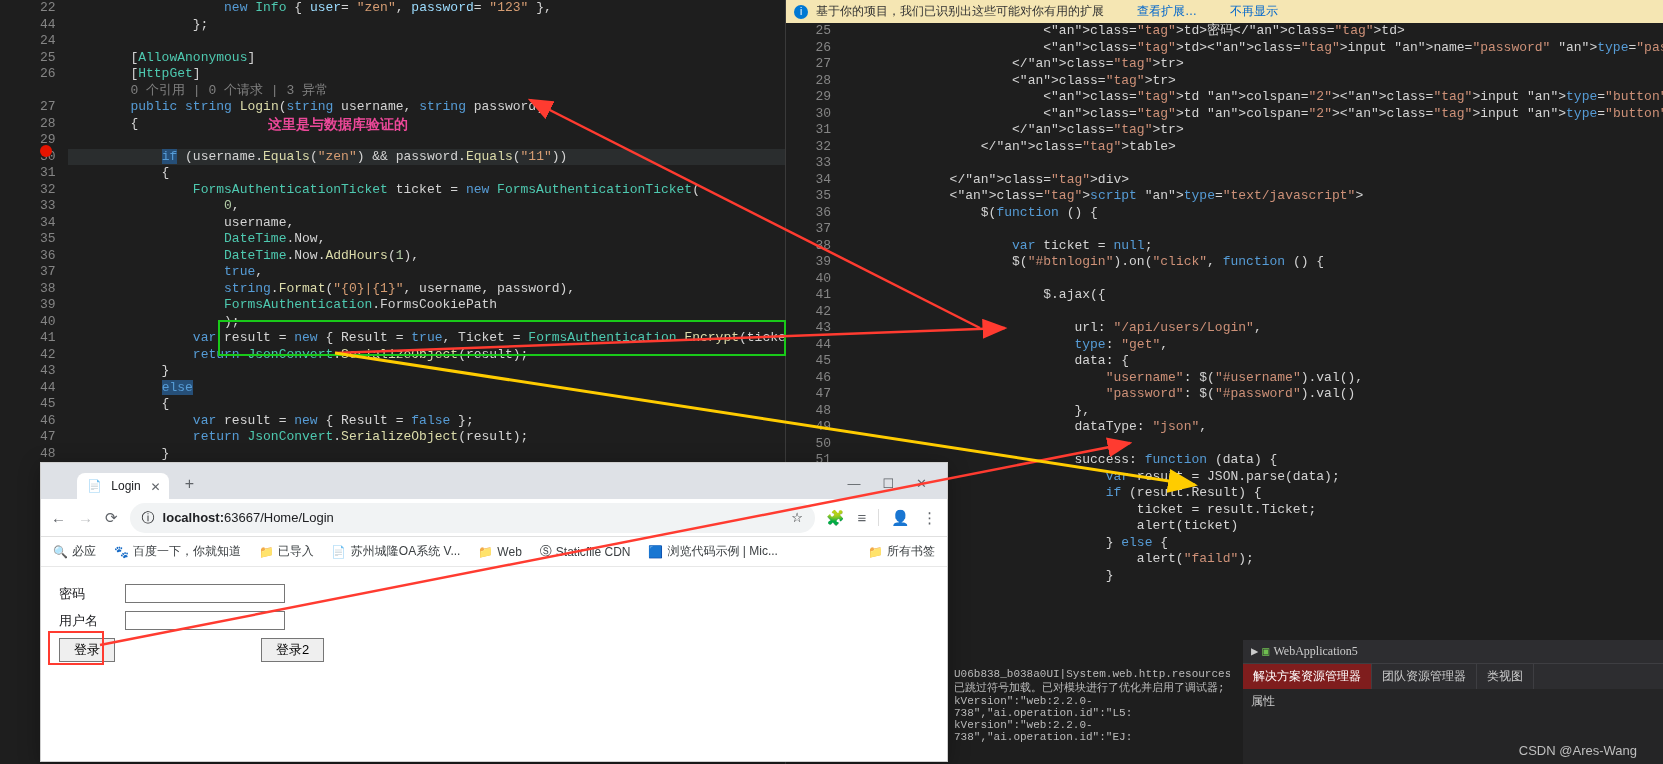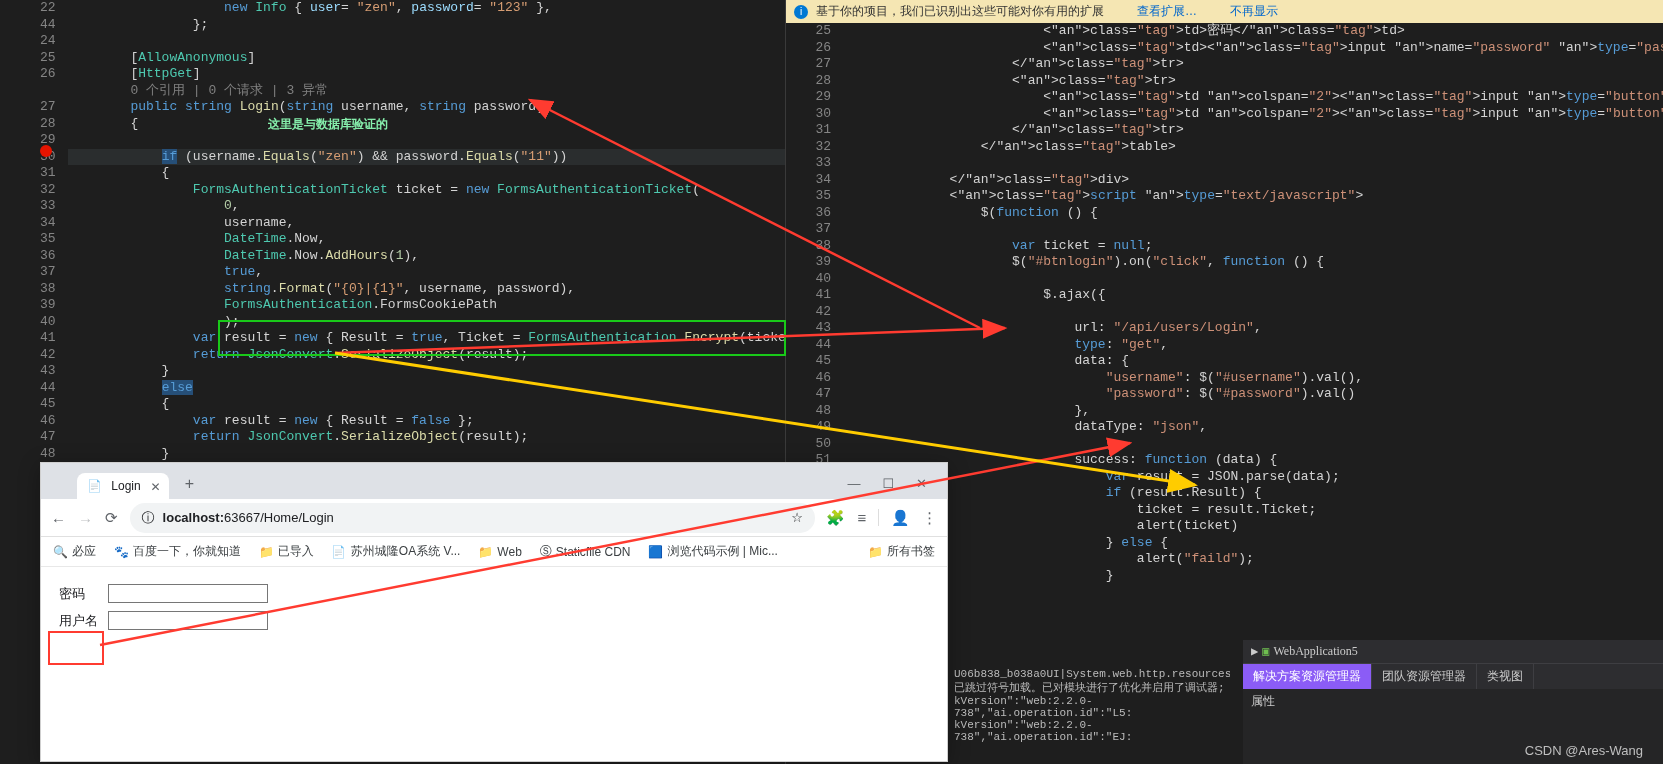--- a/index.html
+++ b/index.html
@@ -14,57 +14,57 @@
   .cl .ty { color:#4ec9b0; }
   .cl .str { color:#d69d73; }
   .cl .num { color:#b5cea8; }
   .cl .fn { color:#dcdcaa; }
   .cl .attr { color:#9cdcfe; }
   .cl .op { color:#d4d4d4; }
   .cl .grey { color:#808080; }
   .cl .sel { background:#264f78; }
   .bp { position:absolute; left:40px; width:12px; height:12px; background:#e51400; border-radius:50%; }
   .current-line { background:#2a2d2e; }
-  .annot { position:absolute; color:#86efac; font-family:"Microsoft YaHei",sans-serif; font-size:12px; font-weight:bold;}
+  .annot { position:absolute; color:#ec4899; font-family:"Microsoft YaHei",sans-serif; font-size:14px; font-weight:bold;}
   .green-box { position:absolute; border:2px solid #19c919; }
   .red-box { position:absolute; border:2px solid #ff3b30; }
   svg.lines { position:absolute; left:0; top:0; width:1663px; height:764px; pointer-events:none; z-index:50;}
   
   .banner { background:#f5e6b3; color:#333; font-family:"Microsoft YaHei",sans-serif; font-size:12px; padding:3px 8px; display:flex; align-items:center; gap:8px;}
   .banner a { color:#0066cc; text-decoration:none; margin-left:25px;}
   .banner .info-ico { width:14px;height:14px;border-radius:50%;background:#0078d4;color:#fff;display:inline-flex;align-items:center;justify-content:center;font-size:10px;}
   .rgutter { width:55px; float:left; text-align:right; padding-right:10px; color:#858585;}
   .rcode { margin-left:70px; }
   .rcode .cl, .rgutter .ln { height:16.5px; line-height:16.5px; white-space:pre;} .av{color:#ce9178;}
   .output-pane { position:absolute; left:950px; bottom:0; width:280px; height:100px; background:#1e1e1e; color:#bbb; font-size:11px; padding:4px; overflow:hidden;}
   .sol-exp { position:absolute; right:0; top:640px; width:420px; height:124px; background:#252526; color:#ccc; font-size:12px; }
   .sol-hdr { background:#2d2d30; padding:4px 8px; display:flex; gap:4px; align-items:center;}
   .sol-tabs { display:flex; background:#2d2d30; border-top:1px solid #3e3e42;}
   .sol-tab { padding:4px 10px; font-family:"Microsoft YaHei",sans-serif; border-right:1px solid #3e3e42; cursor:pointer;}
-  .sol-tab.active { background:#8b5cf6; color:#fff;}
+  .sol-tab.active { background:#7f1d1d; color:#fff;}
   .sol-prop { padding:4px 8px; font-family:"Microsoft YaHei",sans-serif;}
   
   .browser { position:absolute; left:40px; top:462px; width:908px; height:300px; background:#fff; border:1px solid #cfcfcf; box-shadow:0 4px 20px rgba(0,0,0,0.3); font-family:"Microsoft YaHei",Arial,sans-serif; color:#202124;}
   .titlebar { height:36px; background:#dee1e6; display:flex; align-items:flex-end; padding:0 6px;}
   .tab { background:#fff; border-radius:8px 8px 0 0; padding:6px 28px 6px 10px; font-size:12px; position:relative; margin-left:30px;}
   .tab .close { position:absolute; right:8px; top:7px; font-size:12px; color:#5f6368;}
   .winbtns { margin-left:auto; display:flex; gap:22px; padding:8px 14px; color:#5f6368;}
   .winbtns span{cursor:pointer;}
   .newtab { margin-left:10px; padding:6px; color:#5f6368; font-size:16px;}
   .addrbar { height:38px; background:#fff; border-bottom:1px solid #e0e0e0; display:flex; align-items:center; padding:0 10px; gap:12px;}
   .addrbar .ico { color:#5f6368; font-size:15px; cursor:pointer;}
   .omnibox { flex:1; display:flex; align-items:center; gap:8px; background:#f1f3f4; border-radius:18px; padding:6px 12px; font-size:13px; color:#202124;}
   .omnibox .secure { font-size:13px;}
   .bookmarks { height:30px; display:flex; align-items:center; gap:18px; padding:0 12px; font-size:12px; color:#3c4043; border-bottom:1px solid #e8e8e8;}
   .bm { display:flex; align-items:center; gap:4px; cursor:pointer;}
   .page { padding:12px 12px; font-size:13px;}
   .page table td { padding:3px 4px;}
   .page input[type=text],.page input[type=password]{ width:160px; border:1px solid #767676; padding:1px 3px; font-size:13px;}
   .page input[type=button]{ padding:2px 14px; font-size:13px; background:#efefef; border:1px solid #767676; cursor:pointer;}
-  .watermark { position:absolute; right:20px; bottom:6px; color:#bfbfbf; font-size:13px; font-family:Arial,sans-serif; z-index:60}
+  .watermark { position:absolute; right:26px; bottom:6px; color:#bfbfbf; font-size:13px; font-family:Arial,sans-serif; z-index:60}
 </style>
 </head>
 <body>
 
 <div class="editor-pane">
   <div class="gutter" id="lgutter">
       <div class="ln">22</div>
       <div class="ln">44</div>
       <div class="ln">24</div>
       <div class="ln">25</div>
@@ -297,20 +297,24 @@
     <table>
       <tbody>
           <tr>
         <td>密码</td>
         <td><input type="password" style=""></td>
       </tr>
       <tr>
         <td>用户名</td>
         <td><input type="text" style=""></td>
       </tr>
+      <tr>
+        <td><input type="button" value="登录" style=""></td>
+        <td style="padding-left:140px;"><input type="button" value="登录2" style=""></td>
+      </tr>
     </tbody>
       </table>
   </div>
 </div>
 
 <div class="annot" style="left:268px; top:116px;">这里是与数据库验证的</div>
 <div class="green-box" style="left:218px; top:320px; width:568px; height:36px;"></div>
 <div class="red-box" style="left:48px; top:631px; width:56px; height:34px;"></div>
 <div class="bp" style="top:145px;"></div>
 

